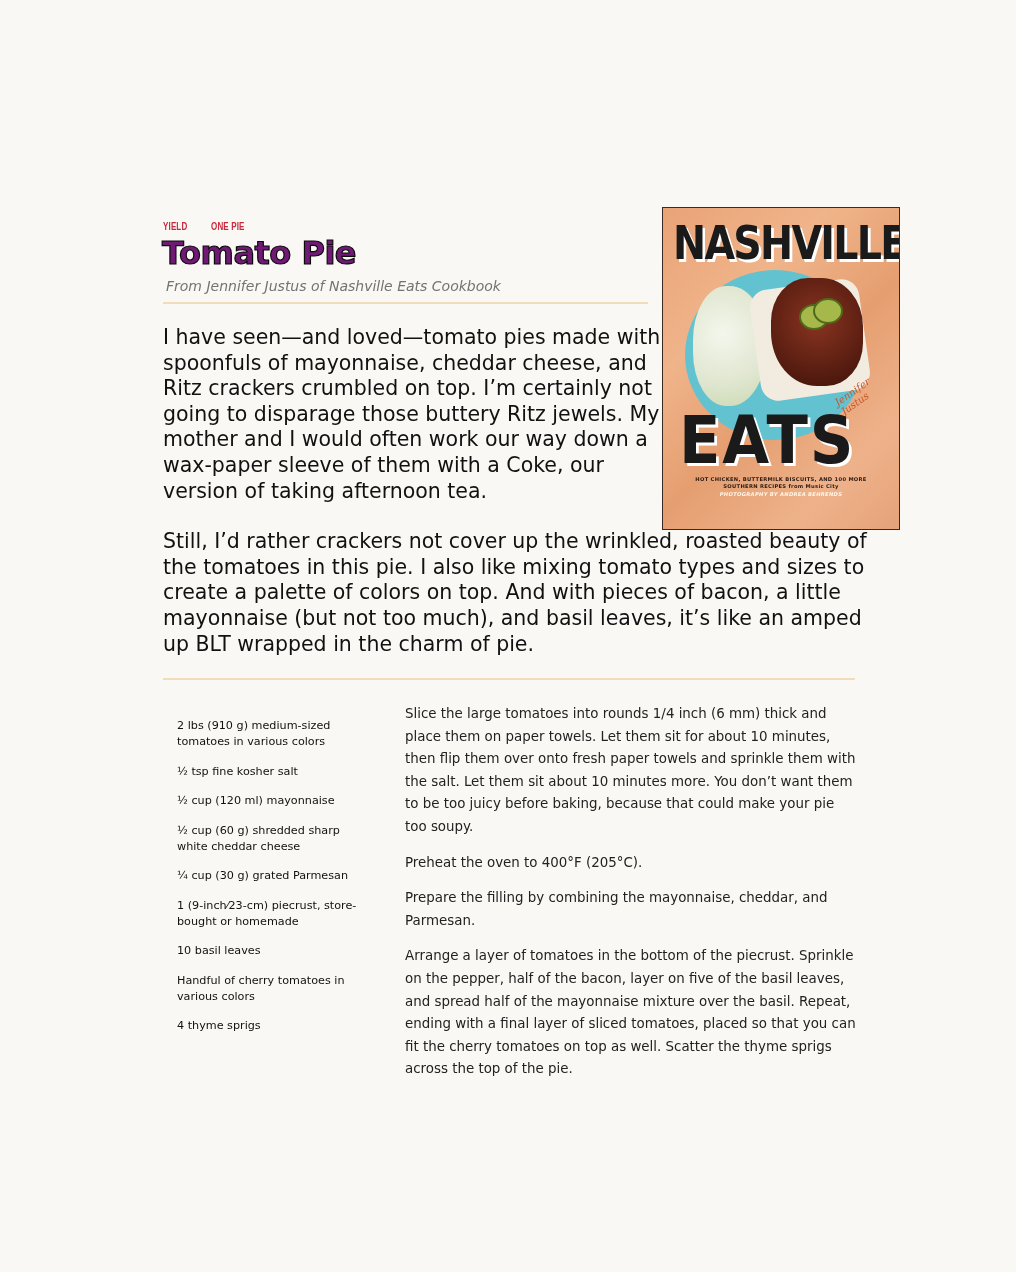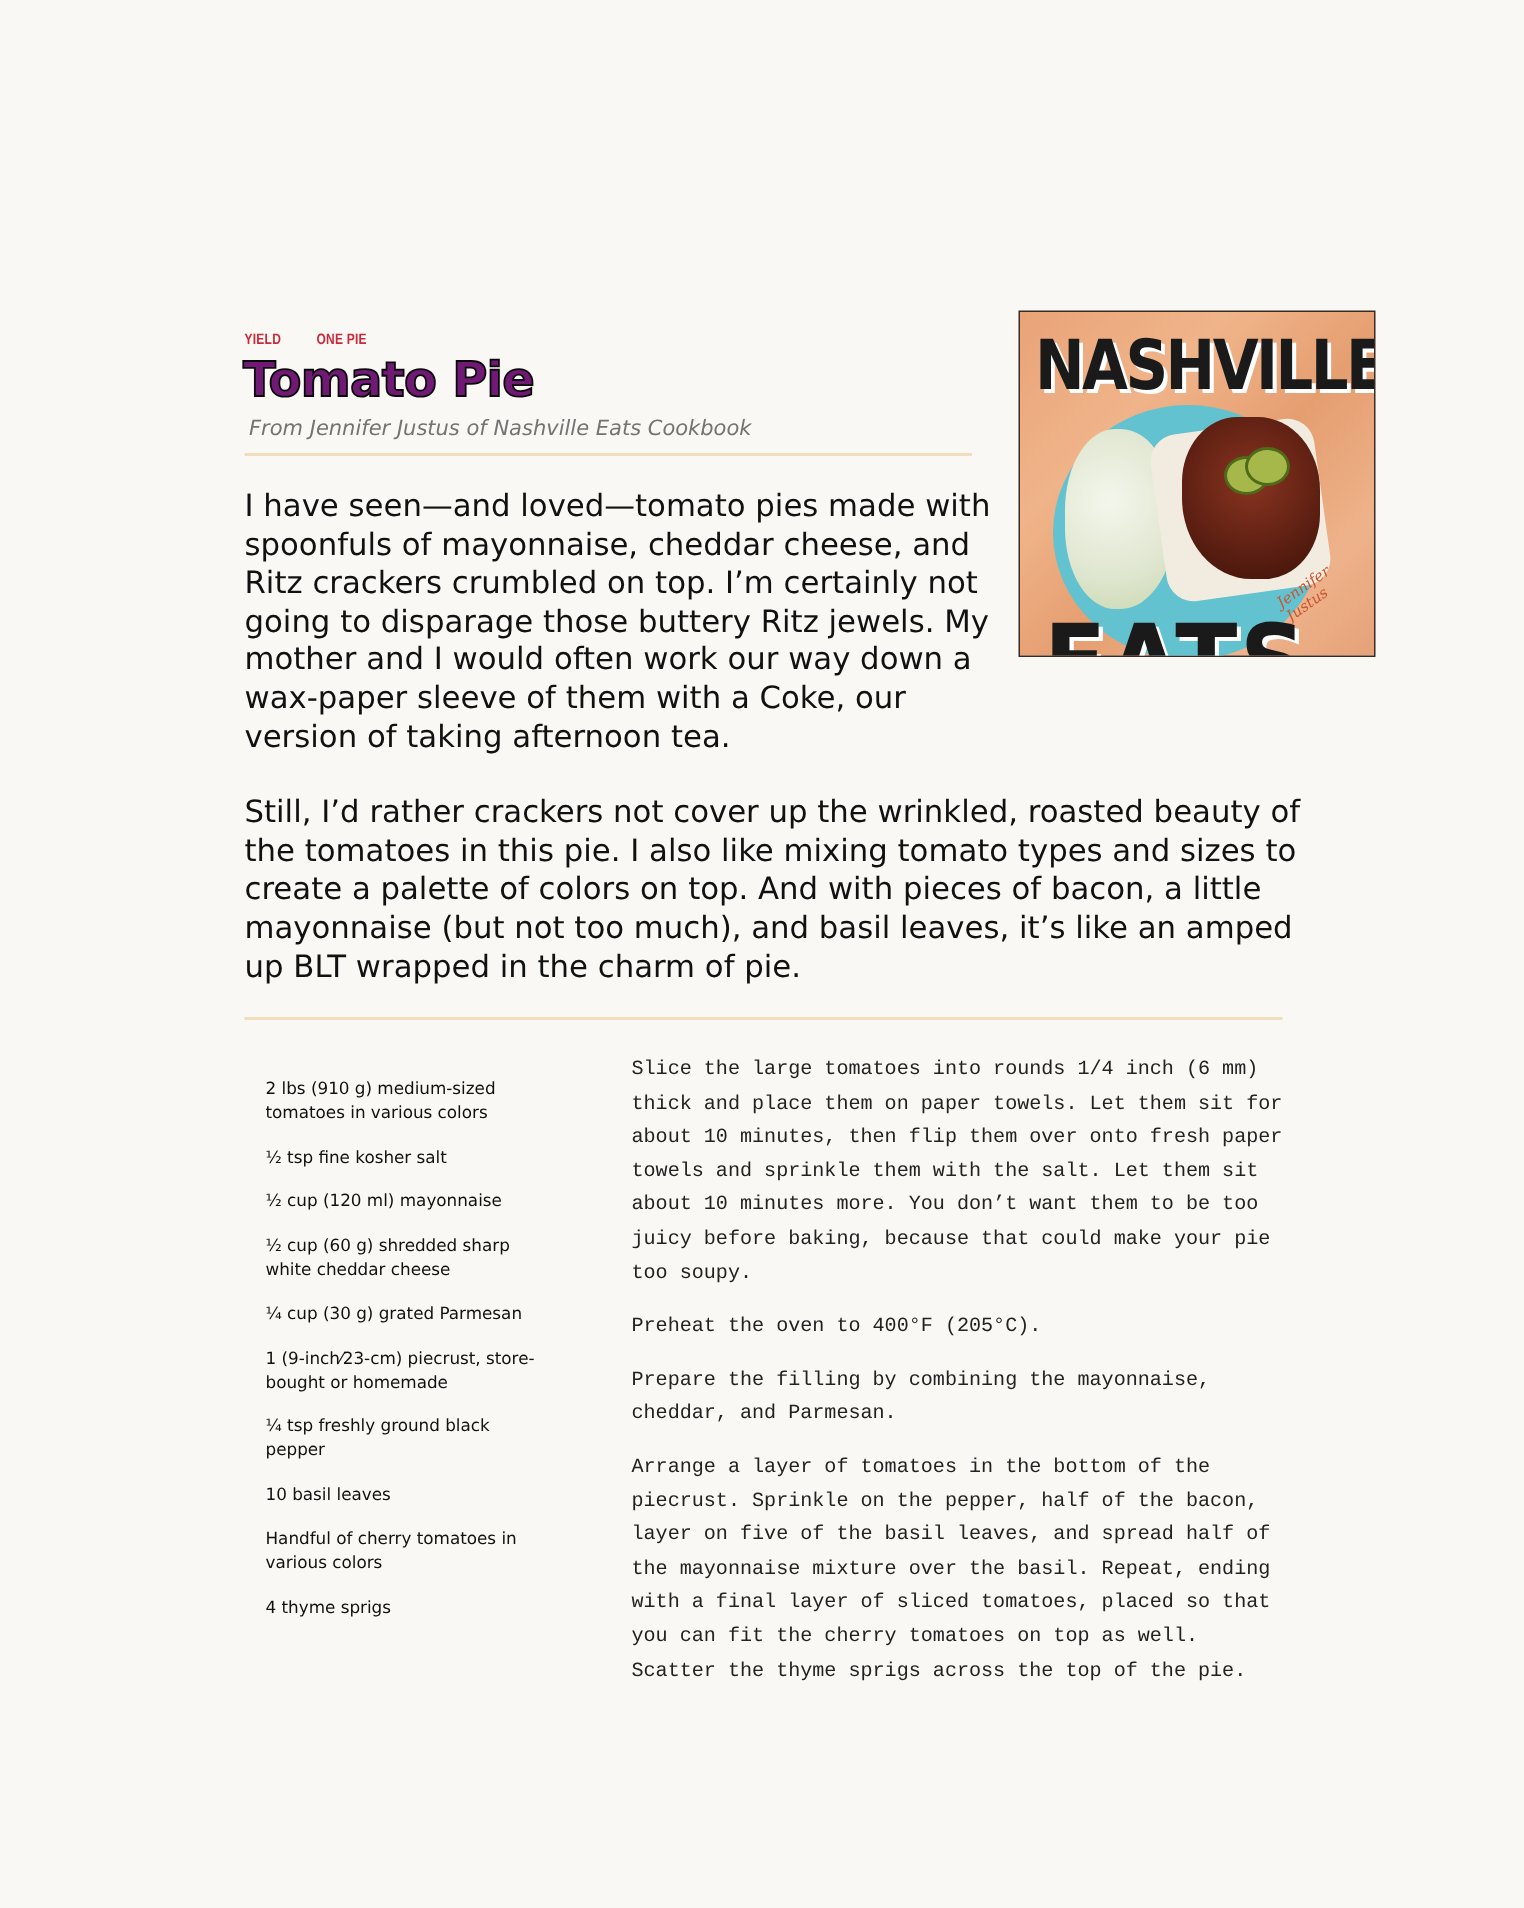--- a/index.html
+++ b/index.html
@@ -37,22 +37,22 @@
   .intro {
     position: absolute; left: 163px; top: 325px;
     font-family: "DejaVu Sans", sans-serif;
     font-size: 20.5px; line-height: 25.6px; color: #111;
     margin: 0;
   }
   .intro p { margin: 0; }
   .intro p.p1 { width: 510px; }
   .intro p.p2 { width: 720px; margin-top: 25px; }
   .cover {
-    position: absolute; left: 679px; top: 207px;
-    width: 238px; height: 231px;
+    position: absolute; left: 662px; top: 207px;
+    width: 238px; height: 323px;
     border: 1px solid #3a2a22; box-sizing: border-box;
     background: linear-gradient(135deg, #e9a377 0%, #f0b48a 30%, #e59e70 55%, #eeb28a 80%, #e6a27a 100%);
     overflow: hidden;
   }
   .cover .nash {
     position: absolute; left: 10px; top: 8px;
     font-family: "DejaVu Sans", sans-serif; font-weight: bold;
     font-size: 46px; color: #1a1a1a; letter-spacing: -2px;
     text-shadow: 3px 3px 0 #fff;
     transform: scaleX(0.86); transform-origin: left;
@@ -107,21 +107,21 @@
     position: absolute; left: 165px; top: 706px; width: 190px;
     font-family: "DejaVu Sans", sans-serif; font-size: 11.2px; line-height: 16px;
     color: #111; margin: 12px; padding: 0; list-style: none;
   }
   .ingredients li { margin: 0 0 13.5px 0; }
   .method {
     position: absolute; left: 405px; top: 703px; width: 455px;
     font-family: "DejaVu Sans", sans-serif; font-size: 13.4px; line-height: 22.6px;
     color: #222; margin: 0;
   }
-  .method p { margin: 0 0 13px 16px; font-family: Liberation Mono, monospace; }
+  .method p { margin: 0 0 13px 0; }
 </style>
 </head>
 <body>
 
 <div class="yield-row">
   <span class="lbl">YIELD</span>
   <span class="val">ONE PIE</span>
 </div>
 
 <h1 class="title">Tomato Pie</h1>
@@ -150,21 +150,20 @@
 
 <div class="rule mid"></div>
 
 <ul class="ingredients">
   <li>2 lbs (910 g) medium-sized tomatoes in various colors</li>
   <li>½ tsp fine kosher salt</li>
   <li>½ cup (120 ml) mayonnaise</li>
   <li>½ cup (60 g) shredded sharp white cheddar cheese</li>
   <li>¼ cup (30 g) grated Parmesan</li>
   <li>1 (9-inch⁄23-cm) piecrust, store-bought or homemade</li>
-  <li>¼ tsp freshly ground black pepper</li>
   <li>10 basil leaves</li>
   <li>Handful of cherry tomatoes in various colors</li>
   <li>4 thyme sprigs</li>
 </ul>
 
 <div class="method">
   <p>Slice the large tomatoes into rounds 1/4 inch (6 mm) thick and place them on paper towels. Let them sit for about 10 minutes, then flip them over onto fresh paper towels and sprinkle them with the salt. Let them sit about 10 minutes more. You don’t want them to be too juicy before baking, because that could make your pie too soupy.</p>
   <p>Preheat the oven to 400°F (205°C).</p>
   <p>Prepare the filling by combining the mayonnaise, cheddar, and Parmesan.</p>
   <p>Arrange a layer of tomatoes in the bottom of the piecrust. Sprinkle on the pepper, half of the bacon, layer on five of the basil leaves, and spread half of the mayonnaise mixture over the basil. Repeat, ending with a final layer of sliced tomatoes, placed so that you can fit the cherry tomatoes on top as well. Scatter the thyme sprigs across the top of the pie.</p>

